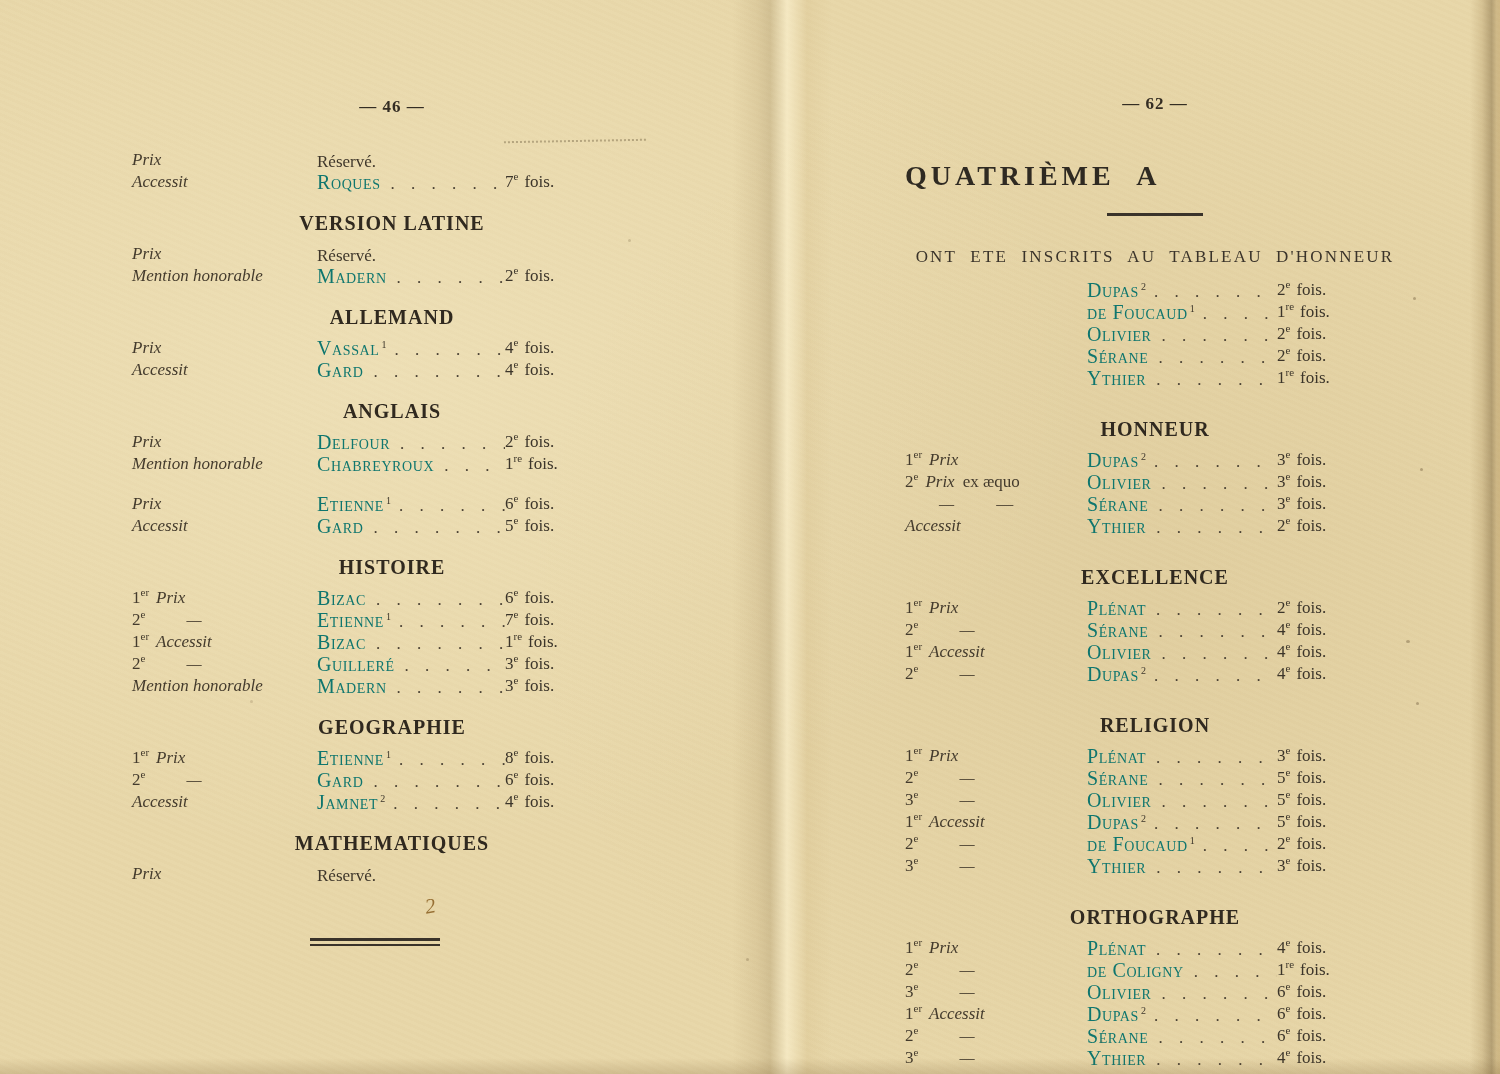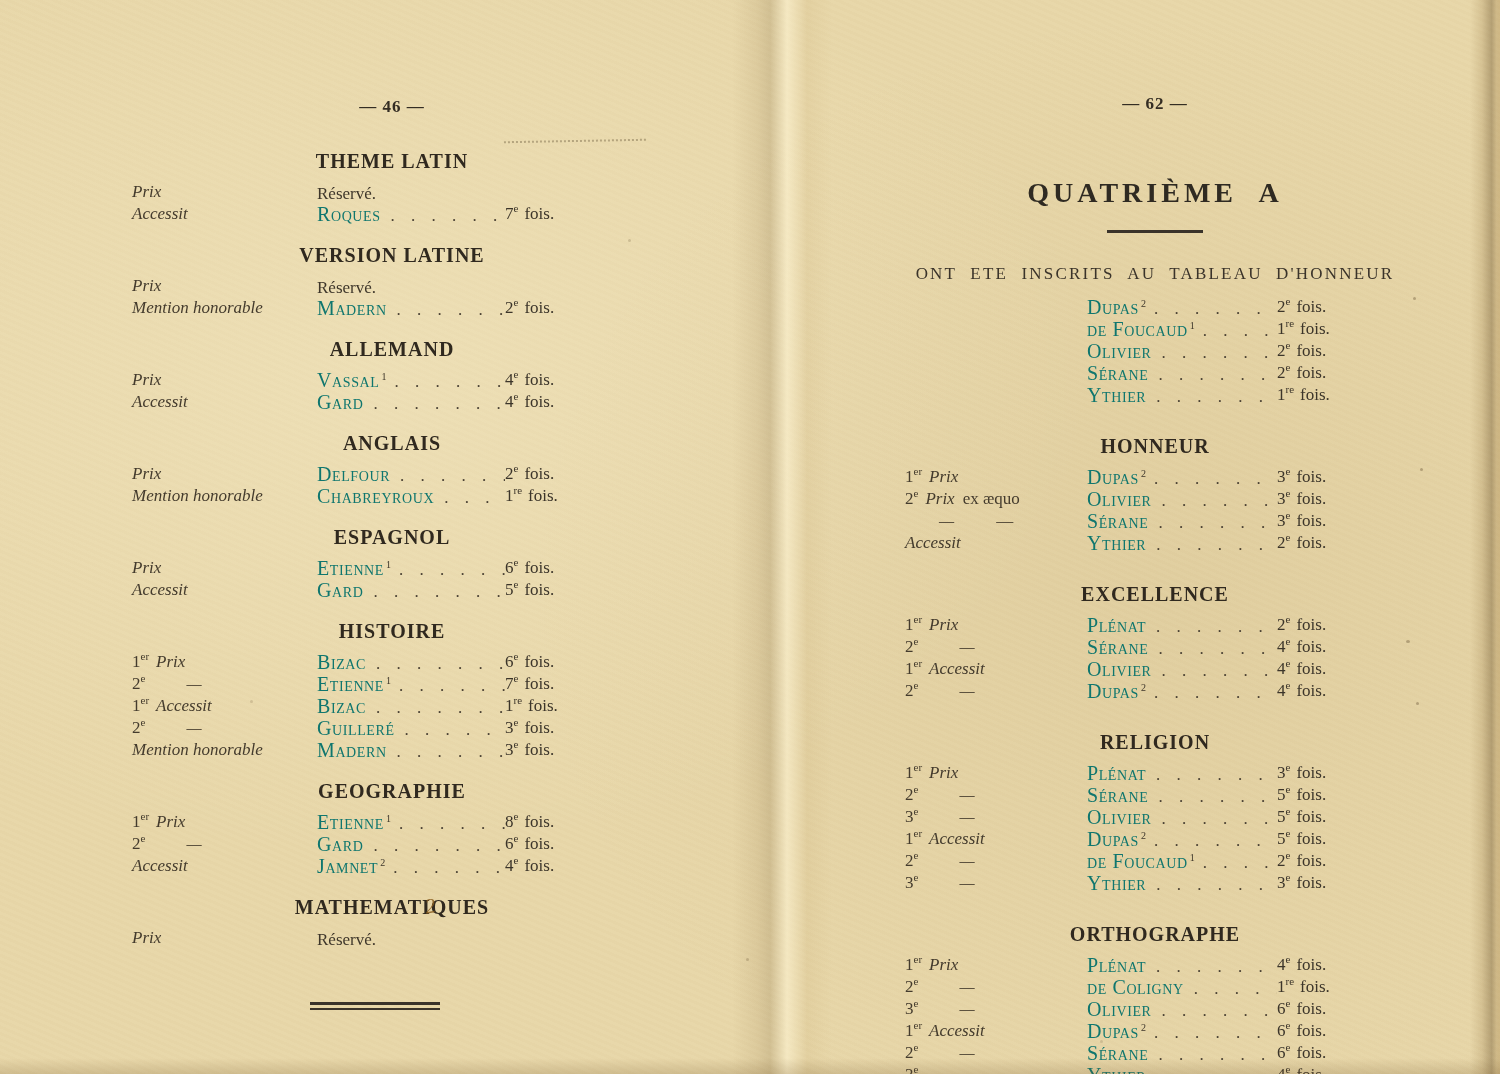--- a/index.html
+++ b/index.html
@@ -56,21 +56,21 @@
   .dots{color:#4a4134;letter-spacing:5px;word-spacing:2px;}
   .dots:not(:empty){margin-left:8px;}
 
   .times{flex:1;color:#3c352a;}
   .tword{margin-left:6px;}
 
   sup{font-size:11px;line-height:0;vertical-align:super;letter-spacing:0;}
   sup.nsup{font-size:10px;margin-left:2px;}
 
   
-  .class-title{margin-top:60px;text-align:center;font-size:28px;line-height:36px;font-weight:bold;
+  .class-title{margin-top:43px;font-size:28px;line-height:36px;font-weight:bold;
     letter-spacing:4px;word-spacing:12px;color:#2f2a22;}
   .title-rule{width:96px;height:3px;background:#3a332a;margin:18px auto 0 auto;}
   .honor-heading{margin-top:30px;text-align:center;font-size:17px;line-height:22px;
     letter-spacing:2.2px;word-spacing:7px;color:#3a332a;}
   .honor-rows{margin-top:12px;}
 
   
   .double-rule{margin:52px 0 0 178px;width:130px;height:3px;
     border-top:3px solid #3a332a;border-bottom:2px solid #3a332a;}
 
@@ -86,21 +86,20 @@
 
 <div class="spread">
 
   <div class="page page-left">
     <div class="page-number">— 46 —</div>
     <div class="smudge"></div>
 
     <div class="subjects">
 
         <section class="subject">
-          <h2 class="subject-title">THEME LATIN</h2>
           <div class="rows">
 
               <div class="row">
                 <span class="label"><span class="lnum"></span><sup class="lord"></sup><span class="lmain">Prix</span><span class="lextra"></span></span>
                 <span class="name-cell"><span class="plain">Réservé.</span><span class="name"></span><sup class="nsup"></sup><span class="dots"></span></span>
                 <span class="times"><span class="tnum"></span><sup class="tord"></sup><span class="tword"></span></span>
               </div>
 
               <div class="row">
                 <span class="label"><span class="lnum"></span><sup class="lord"></sup><span class="lmain">Accessit</span><span class="lextra"></span></span>
@@ -158,21 +157,20 @@
 
               <div class="row">
                 <span class="label"><span class="lnum"></span><sup class="lord"></sup><span class="lmain">Mention honorable</span><span class="lextra"></span></span>
                 <span class="name-cell"><span class="plain"></span><span class="name">Chabreyroux</span><sup class="nsup"></sup><span class="dots">. . . . .</span></span>
                 <span class="times"><span class="tnum">1</span><sup class="tord">re</sup><span class="tword">fois.</span></span>
               </div>
             </div>
         </section>
 
         <section class="subject">
-          <h2 class="subject-title">ESPAGNOL</h2>
           <div class="rows">
 
               <div class="row">
                 <span class="label"><span class="lnum"></span><sup class="lord"></sup><span class="lmain">Prix</span><span class="lextra"></span></span>
                 <span class="name-cell"><span class="plain"></span><span class="name">Etienne</span><sup class="nsup">1</sup><span class="dots">. . . . . . .</span></span>
                 <span class="times"><span class="tnum">6</span><sup class="tord">e</sup><span class="tword">fois.</span></span>
               </div>
 
               <div class="row">
                 <span class="label"><span class="lnum"></span><sup class="lord"></sup><span class="lmain">Accessit</span><span class="lextra"></span></span>

